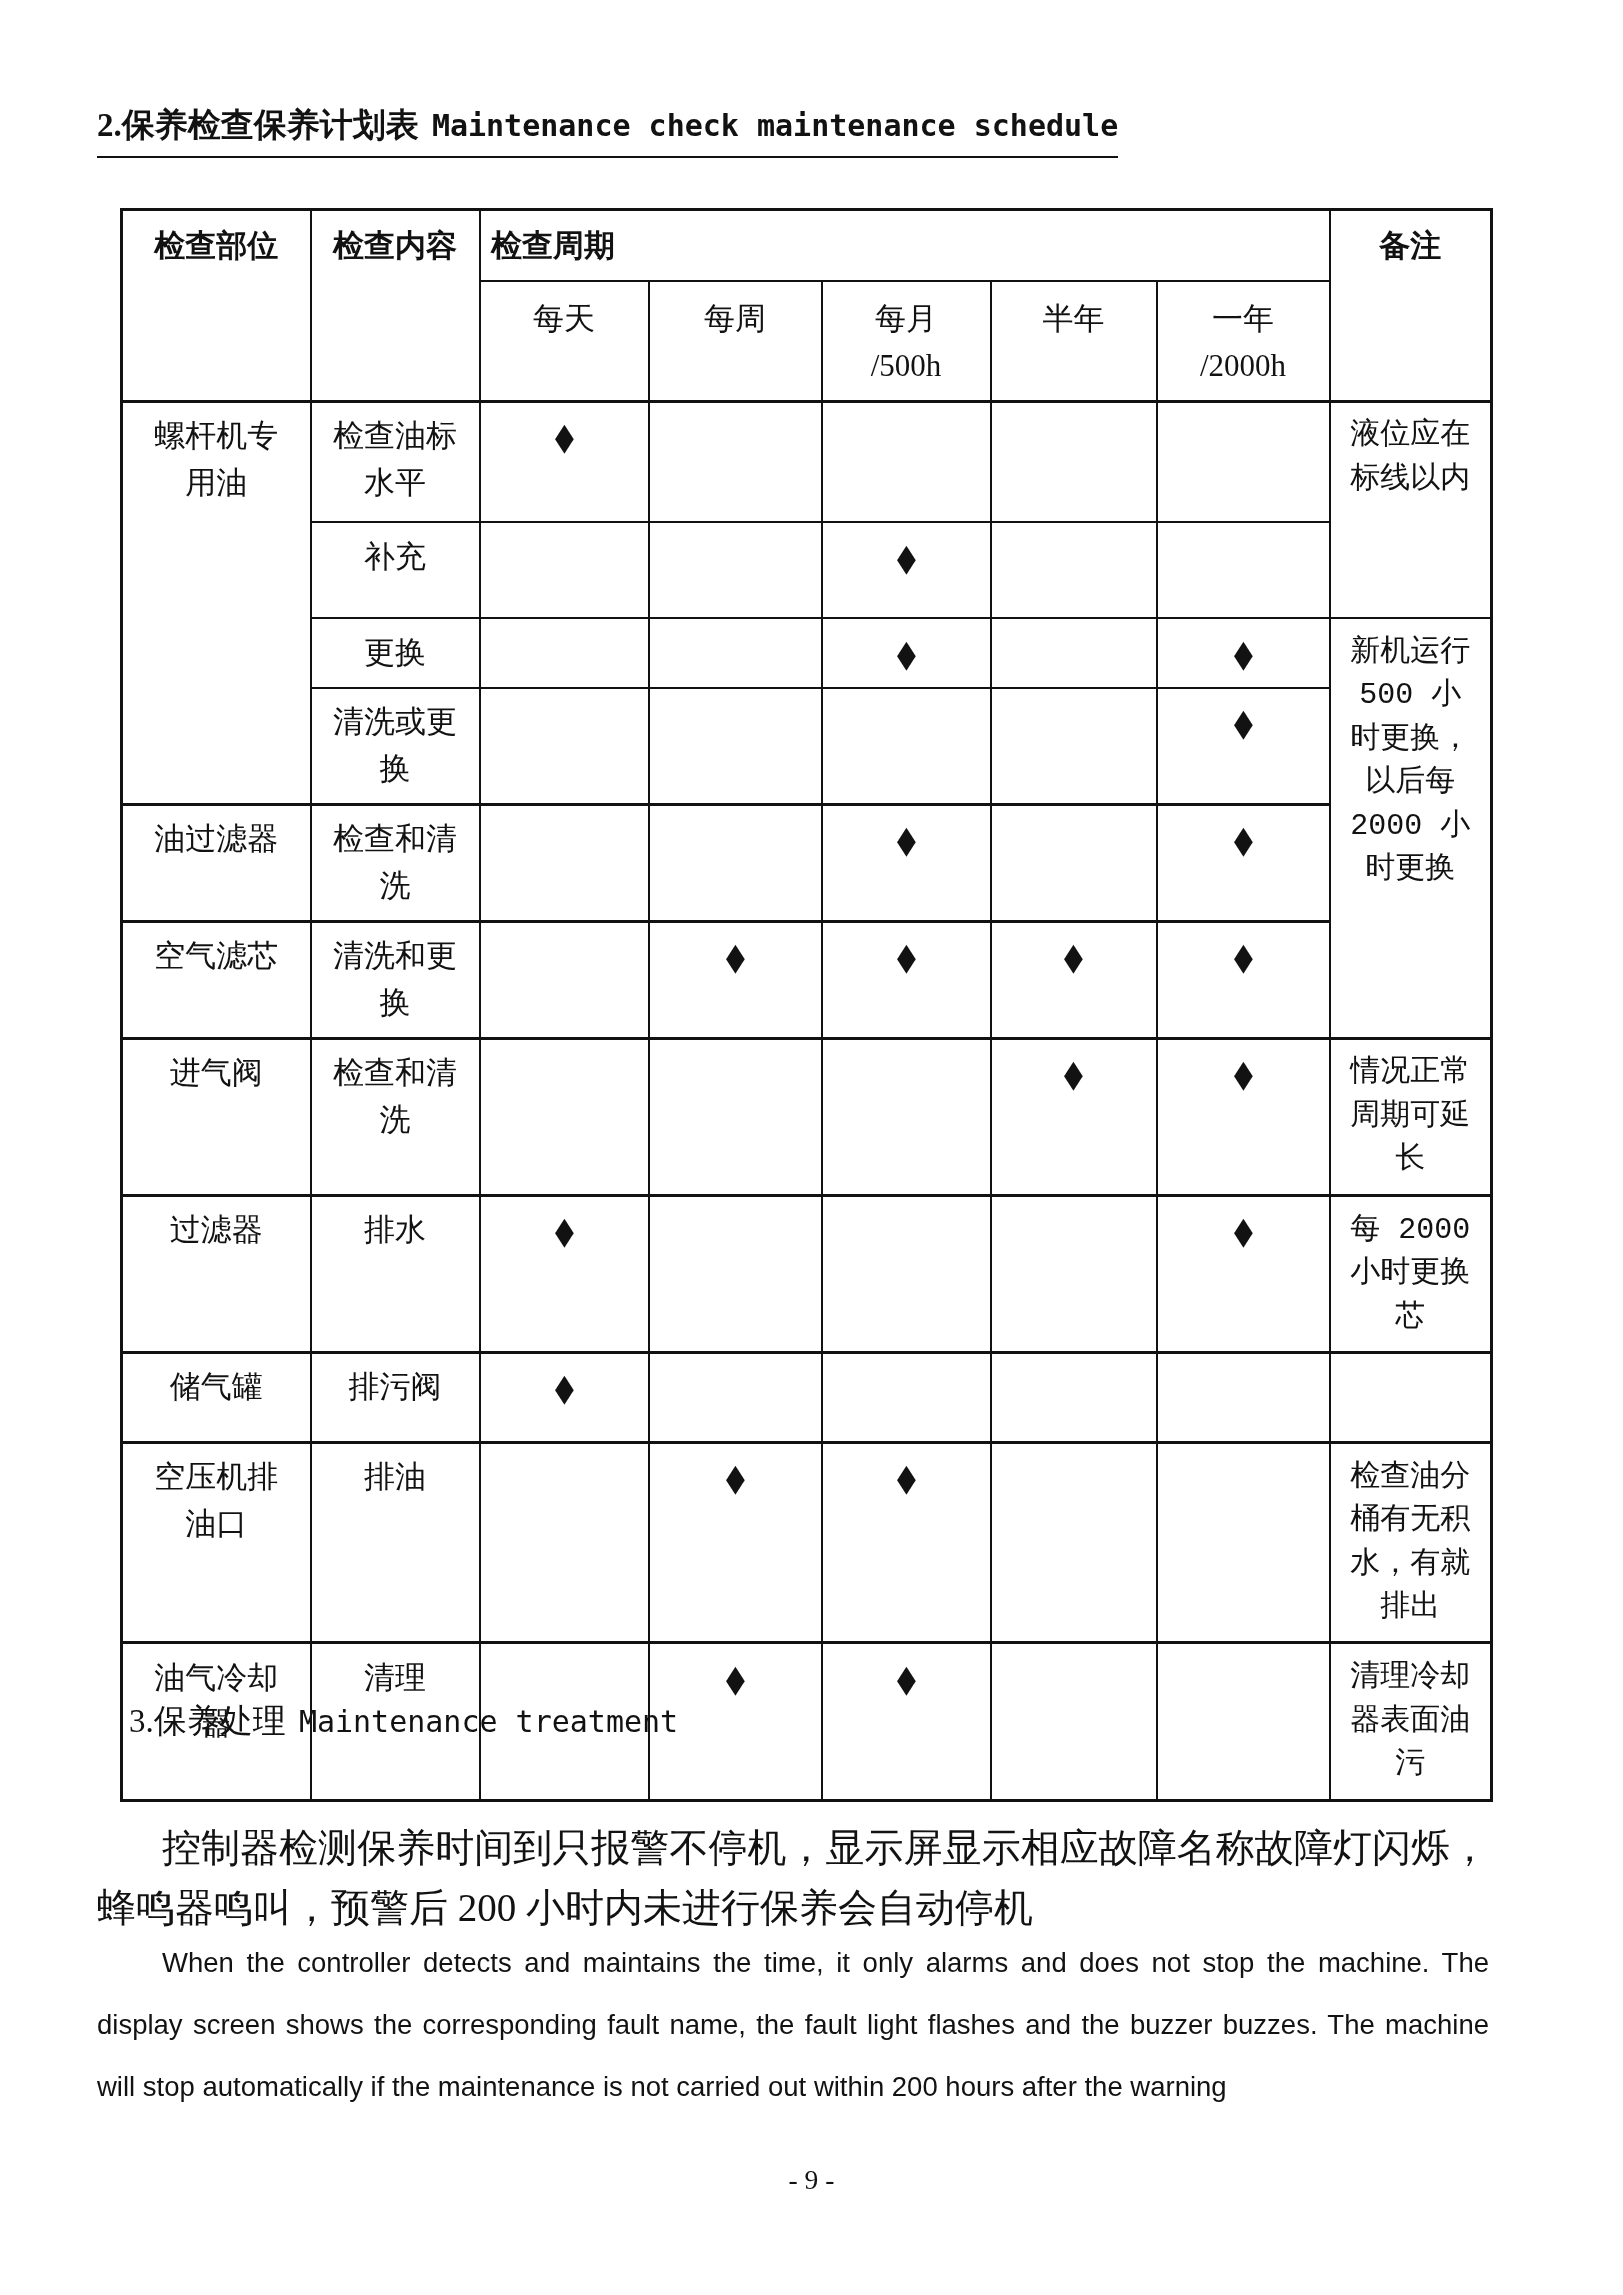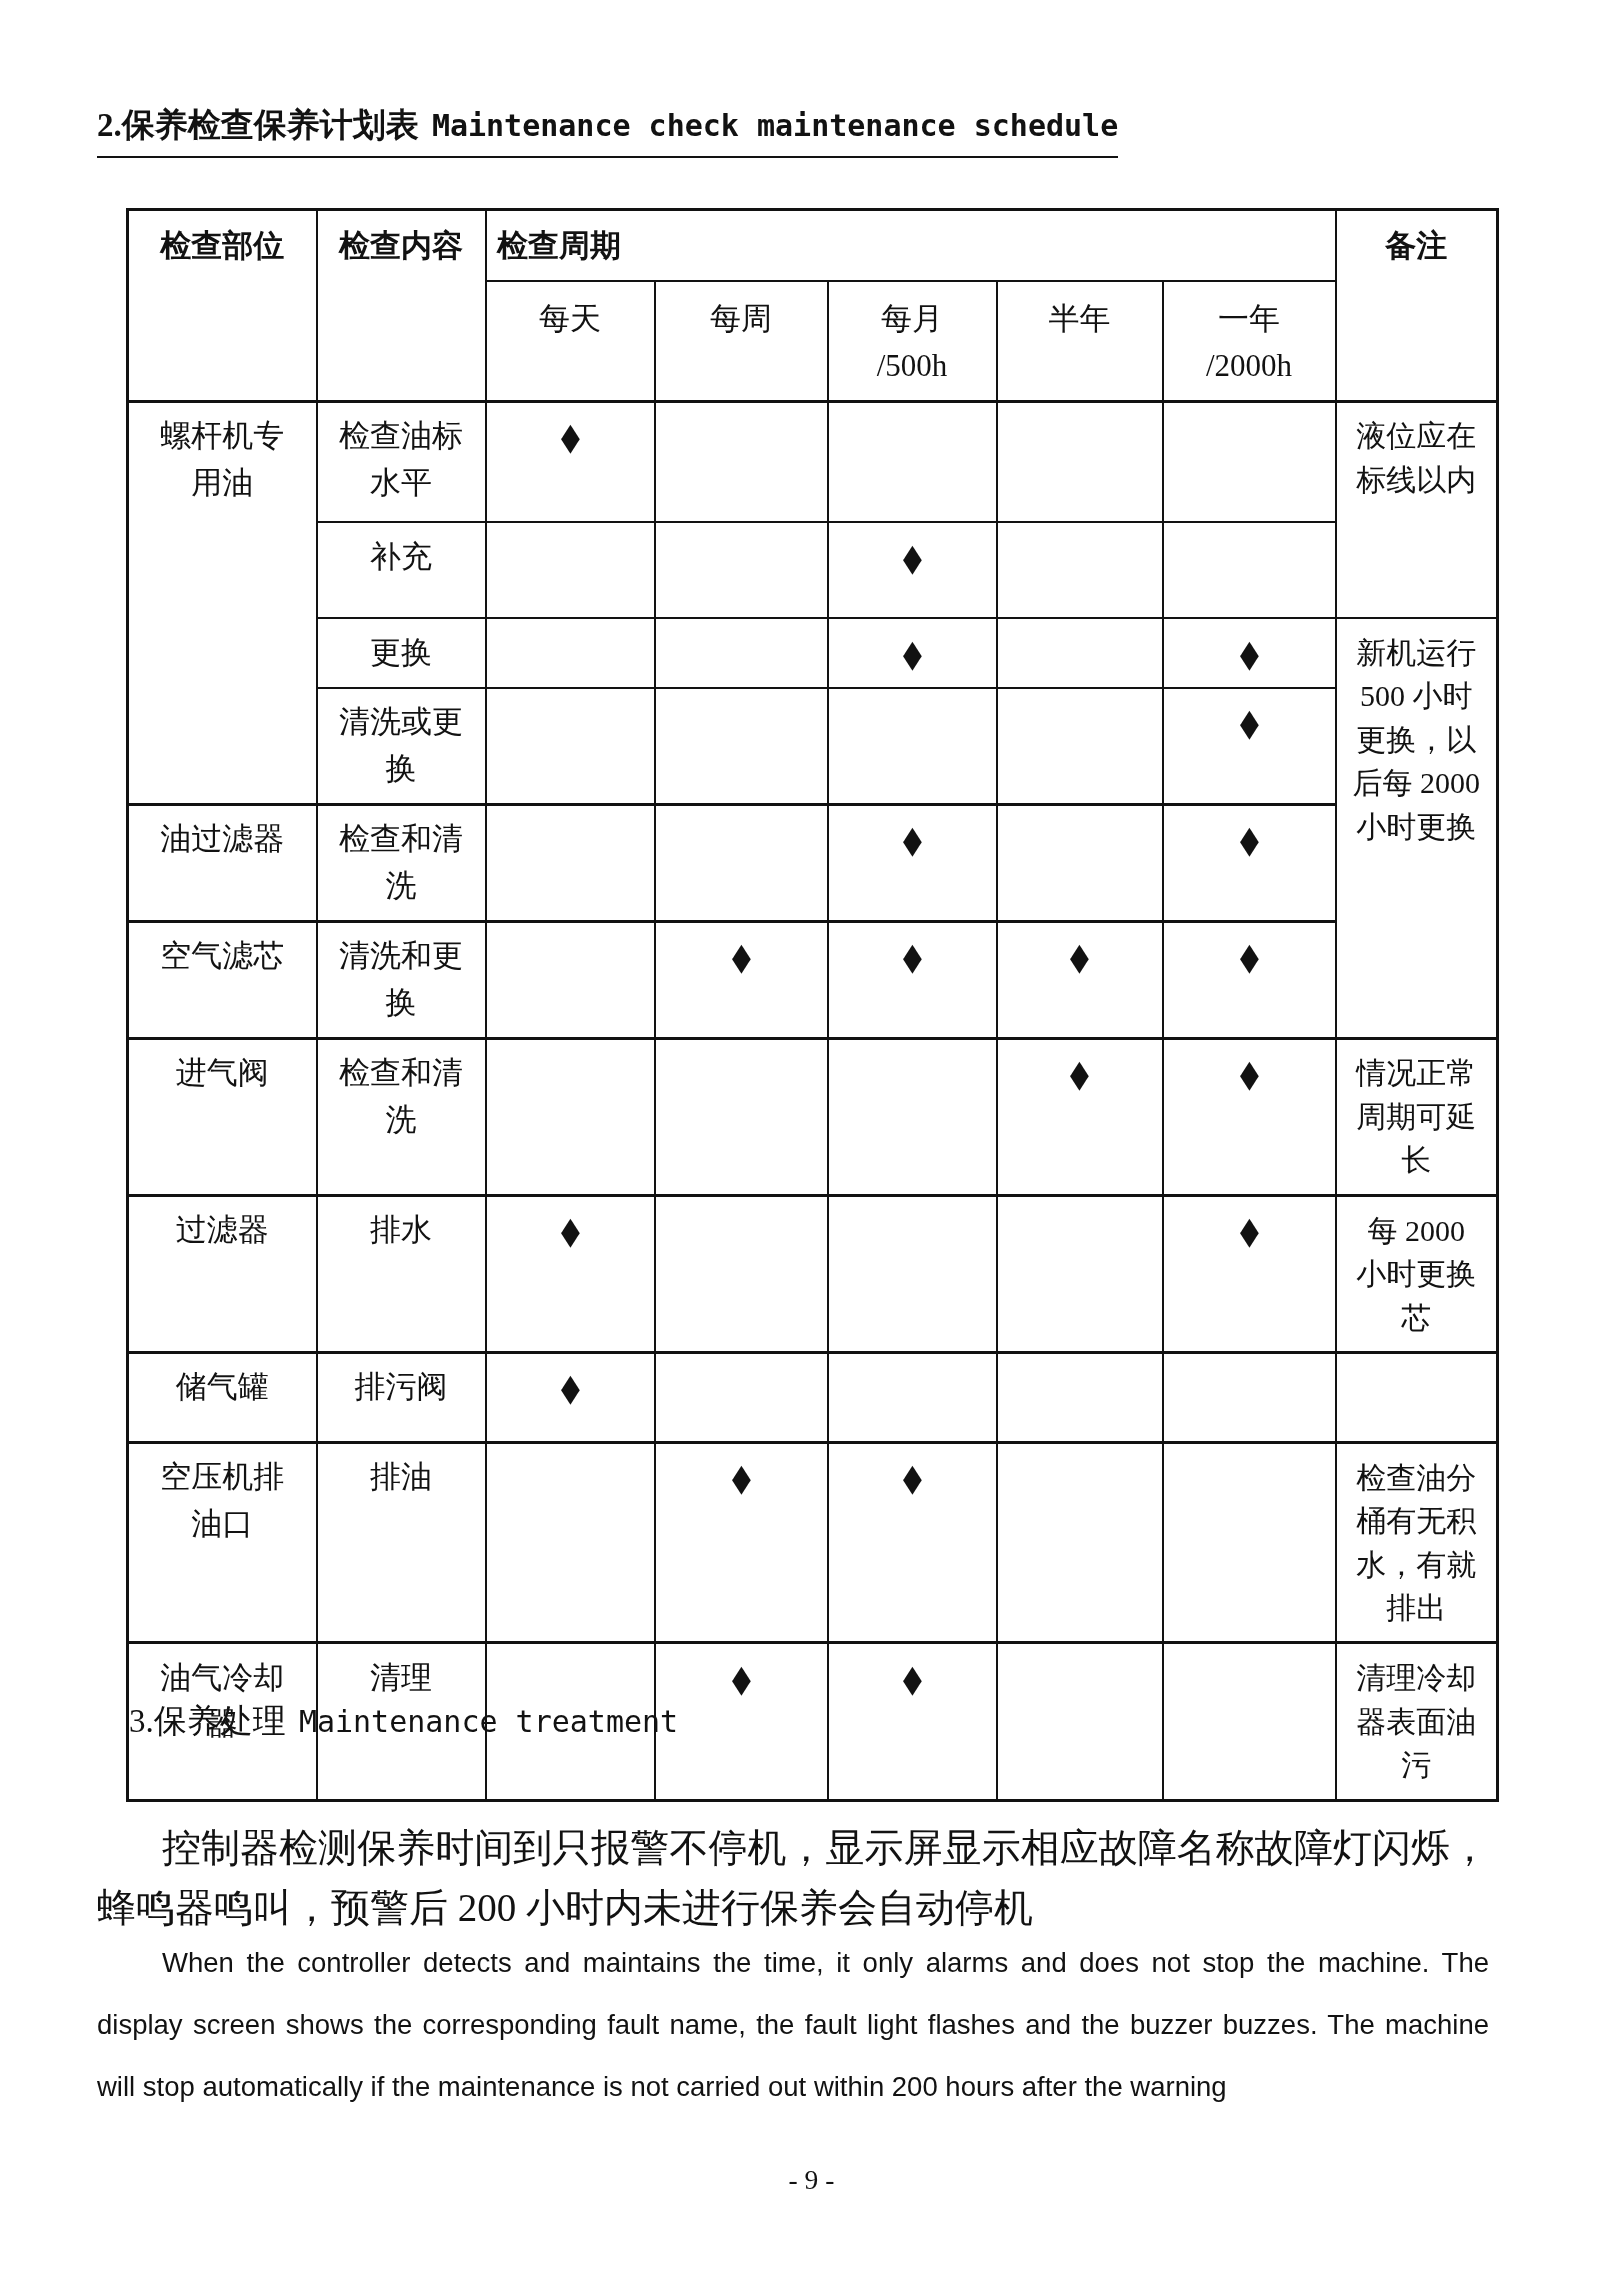--- a/index.html
+++ b/index.html
@@ -13,36 +13,36 @@
   
   .doc-title { position:absolute; left:97px; top:103px; white-space:nowrap; }
   .doc-title .underlined { display:inline-block; border-bottom:2.6px solid #121212; padding-bottom:7.9px;font-weight:bold; }
   .title-zh { font-size:33px; font-family:"Liberation Serif","DejaVu Serif",serif; }
   .title-en { font-size:30px; margin-left:10.5px; font-family:"DejaVu Sans Mono","Liberation Mono",monospace; }
 
   .sec3-title { position:absolute; left:97px; top:1699px; white-space:nowrap;margin-left:32px; }
 
   
   table.schedule {
-    position:absolute; left:126px; top:208px; width:1369px;
+    position:absolute; left:120px; top:208px; width:1369px;
     border-collapse:collapse; table-layout:fixed;
     border:3.9px solid #121212;
   }
   .schedule th, .schedule td {
     border:2px solid #121212;
     vertical-align:top; text-align:center;
     font-weight:normal; font-size:31px; line-height:1.5;
     padding:10.5px 6.5px; overflow:hidden;
   }
   .schedule th.h-main { font-weight:bold; font-size:31px; padding-top:11.8px; }
   .schedule th.h-cycle { text-align:left; padding-left:10.5px; }
   .schedule th.h-sub { padding-top:14.4px; }
   .schedule td.t-part { padding:10.5px 26px; }
   .schedule td.t-content { padding:10.5px 17px;margin-top:18px; }
-  .schedule td.t-remark { font-size:30px; line-height:1.45; padding:11.8px 14.4px; }
+  .schedule td.t-remark { font-size:30px; line-height:1.45; padding:11.8px 14.4px;font-family:Liberation Mono, monospace; }
   .schedule .mark {
     display:inline-block; font-size:35px; line-height:1.2;
     transform:scale(0.7,1.08); transform-origin:center top;
     font-family:"DejaVu Sans","Liberation Sans",sans-serif;
   }
   tr.sep td { border-top-width:3.3px; }
 
   
   .item1 { position:absolute; left:97px; top:1775px; text-indent:65px; width:1440px; font-size:31px; }
   .item1 .en { font-size:27.5px; font-family:"Liberation Sans","DejaVu Sans",sans-serif; }

